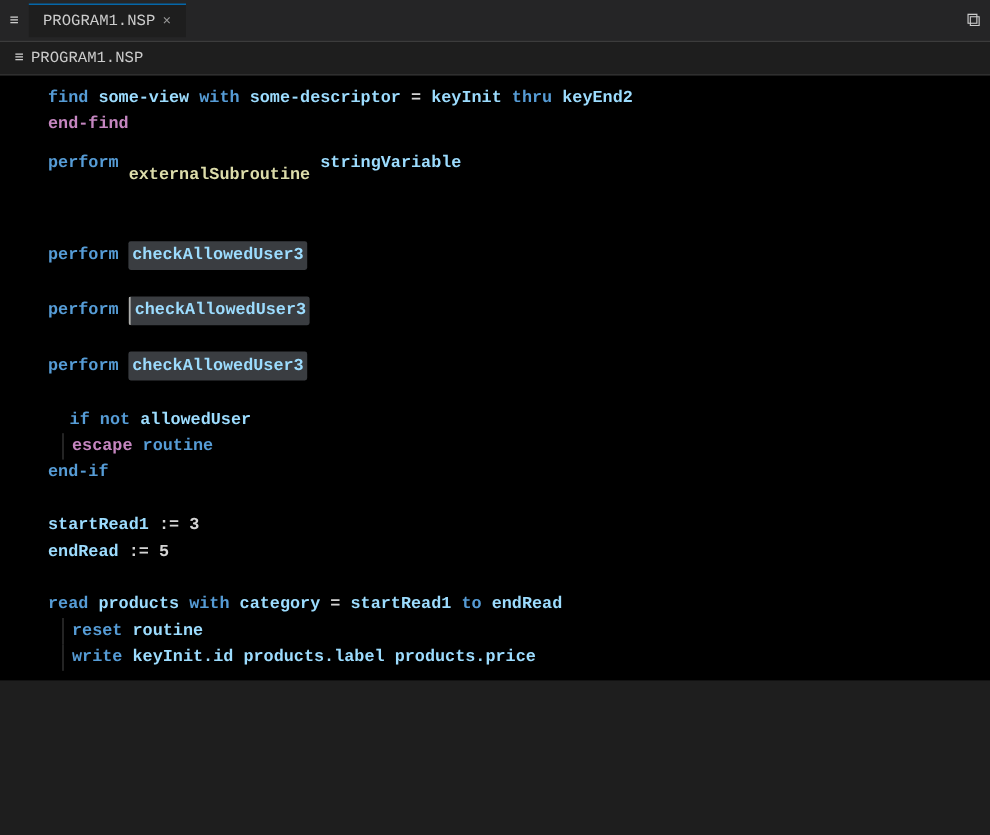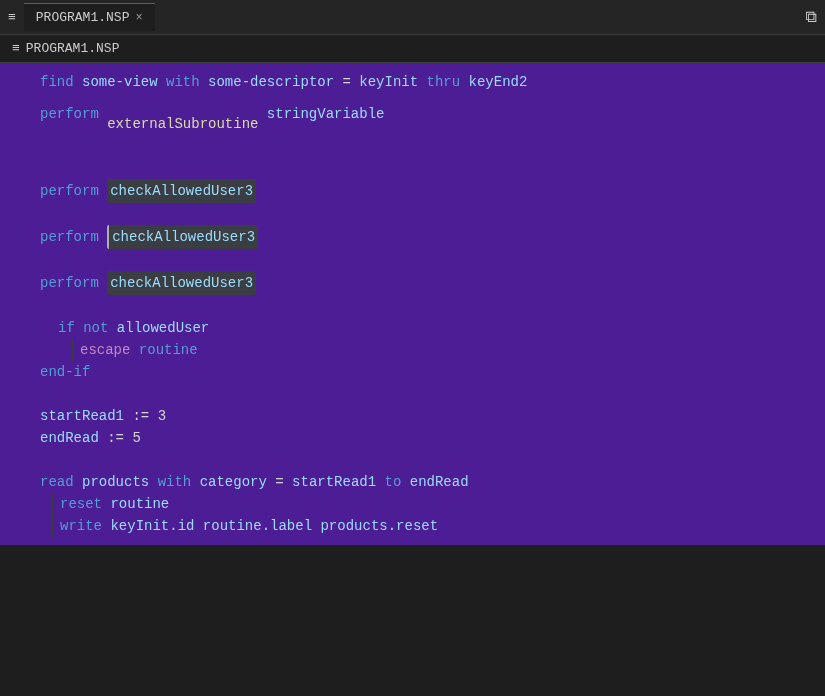--- a/index.html
+++ b/index.html
@@ -71,22 +71,23 @@
       height: 28px;
       padding: 0 12px;
       border-bottom: 1px solid #3c3c3c;
       color: #cccccc;
       font-size: 13px;
       gap: 6px;
     }
 
     .editor-area {
       padding: 8px 0;
-      background-color: #4c1d95;
+      background-color: #000000;
       overflow: hidden;
+      font-weight: bold;
     }
 
     .line {
       display: flex;
       align-items: center;
       min-height: 22px;
       padding: 0 8px 0 40px;
       white-space: pre;
       line-height: 22px;
       position: relative;
@@ -145,20 +146,23 @@
   <span style="cursor:pointer;">≡</span>
   <span>PROGRAM1.NSP</span>
 </div>
 
 <div class="editor-area">
 
   <div class="line">
     <span class="kw-blue">find</span><span class="plain"> </span><span class="ident">some-view</span><span class="plain"> </span><span class="kw-blue">with</span><span class="plain"> </span><span class="ident">some-descriptor</span><span class="plain"> = </span><span class="ident">keyInit</span><span class="plain"> </span><span class="kw-blue">thru</span><span class="plain"> </span><span class="ident">keyEnd2</span>
   </div>
 
+  <div class="line">
+    <span class="kw-pink">end-find</span>
+  </div>
 
   <div class="line">
     <span class="kw-blue">perform</span><span class="plain"> </span><span class="kw-yellow">externalSubroutine</span><span class="plain"> </span><span class="ident">stringVariable</span>
   </div>
 
   <div class="line line-empty"></div>
 
 
   <div class="line line-empty"></div>
 
@@ -178,21 +182,21 @@
     <span class="kw-blue">perform</span><span class="plain"> </span><span class="highlight-box ident">checkAllowedUser3</span>
   </div>
 
   <div class="line line-empty"></div>
 
   <div class="line" style="position:relative;margin-left:18px;">
     <span class="kw-blue">if</span><span class="plain"> </span><span class="kw-blue">not</span><span class="plain"> </span><span class="ident">allowedUser</span>
     
   </div>
 
-  <div class="line" style="padding-left: 60px; position: relative; margin-left: 20px;">
+  <div class="line" style="padding-left: 60px; position: relative;">
     <span class="indent-line"></span>
     <span class="kw-pink">escape</span><span class="plain"> </span><span class="kw-blue">routine</span>
   </div>
 
   <div class="line">
     <span class="kw-blue">end-if</span>
   </div>
 
   <div class="line line-empty"></div>
 
@@ -210,16 +214,16 @@
     <span class="kw-blue">read</span><span class="plain"> </span><span class="ident">products</span><span class="plain"> </span><span class="kw-blue">with</span><span class="plain"> </span><span class="ident">category</span><span class="plain"> = </span><span class="ident">startRead1</span><span class="plain"> </span><span class="kw-blue">to</span><span class="plain"> </span><span class="ident">endRead</span>
   </div>
 
   <div class="line" style="padding-left: 60px; position: relative;">
     <span class="indent-line"></span>
     <span class="kw-blue">reset</span><span class="plain"> </span><span class="ident">routine</span>
   </div>
 
   <div class="line" style="padding-left: 60px; position: relative; align-items: flex-end;">
     <span class="indent-line"></span>
-    <span class="kw-blue">write</span><span class="plain"> </span><span class="ident">keyInit.id</span><span class="plain"> </span><span class="ident">routine.label</span><span class="plain"> </span><span class="ident">products.reset</span>
+    <span class="kw-blue">write</span><span class="plain"> </span><span class="ident">keyInit.id</span><span class="plain"> </span><span class="ident">products.label</span><span class="plain"> </span><span class="ident">products.price</span>
   </div>
 
 </div>
 
 </body></html>

